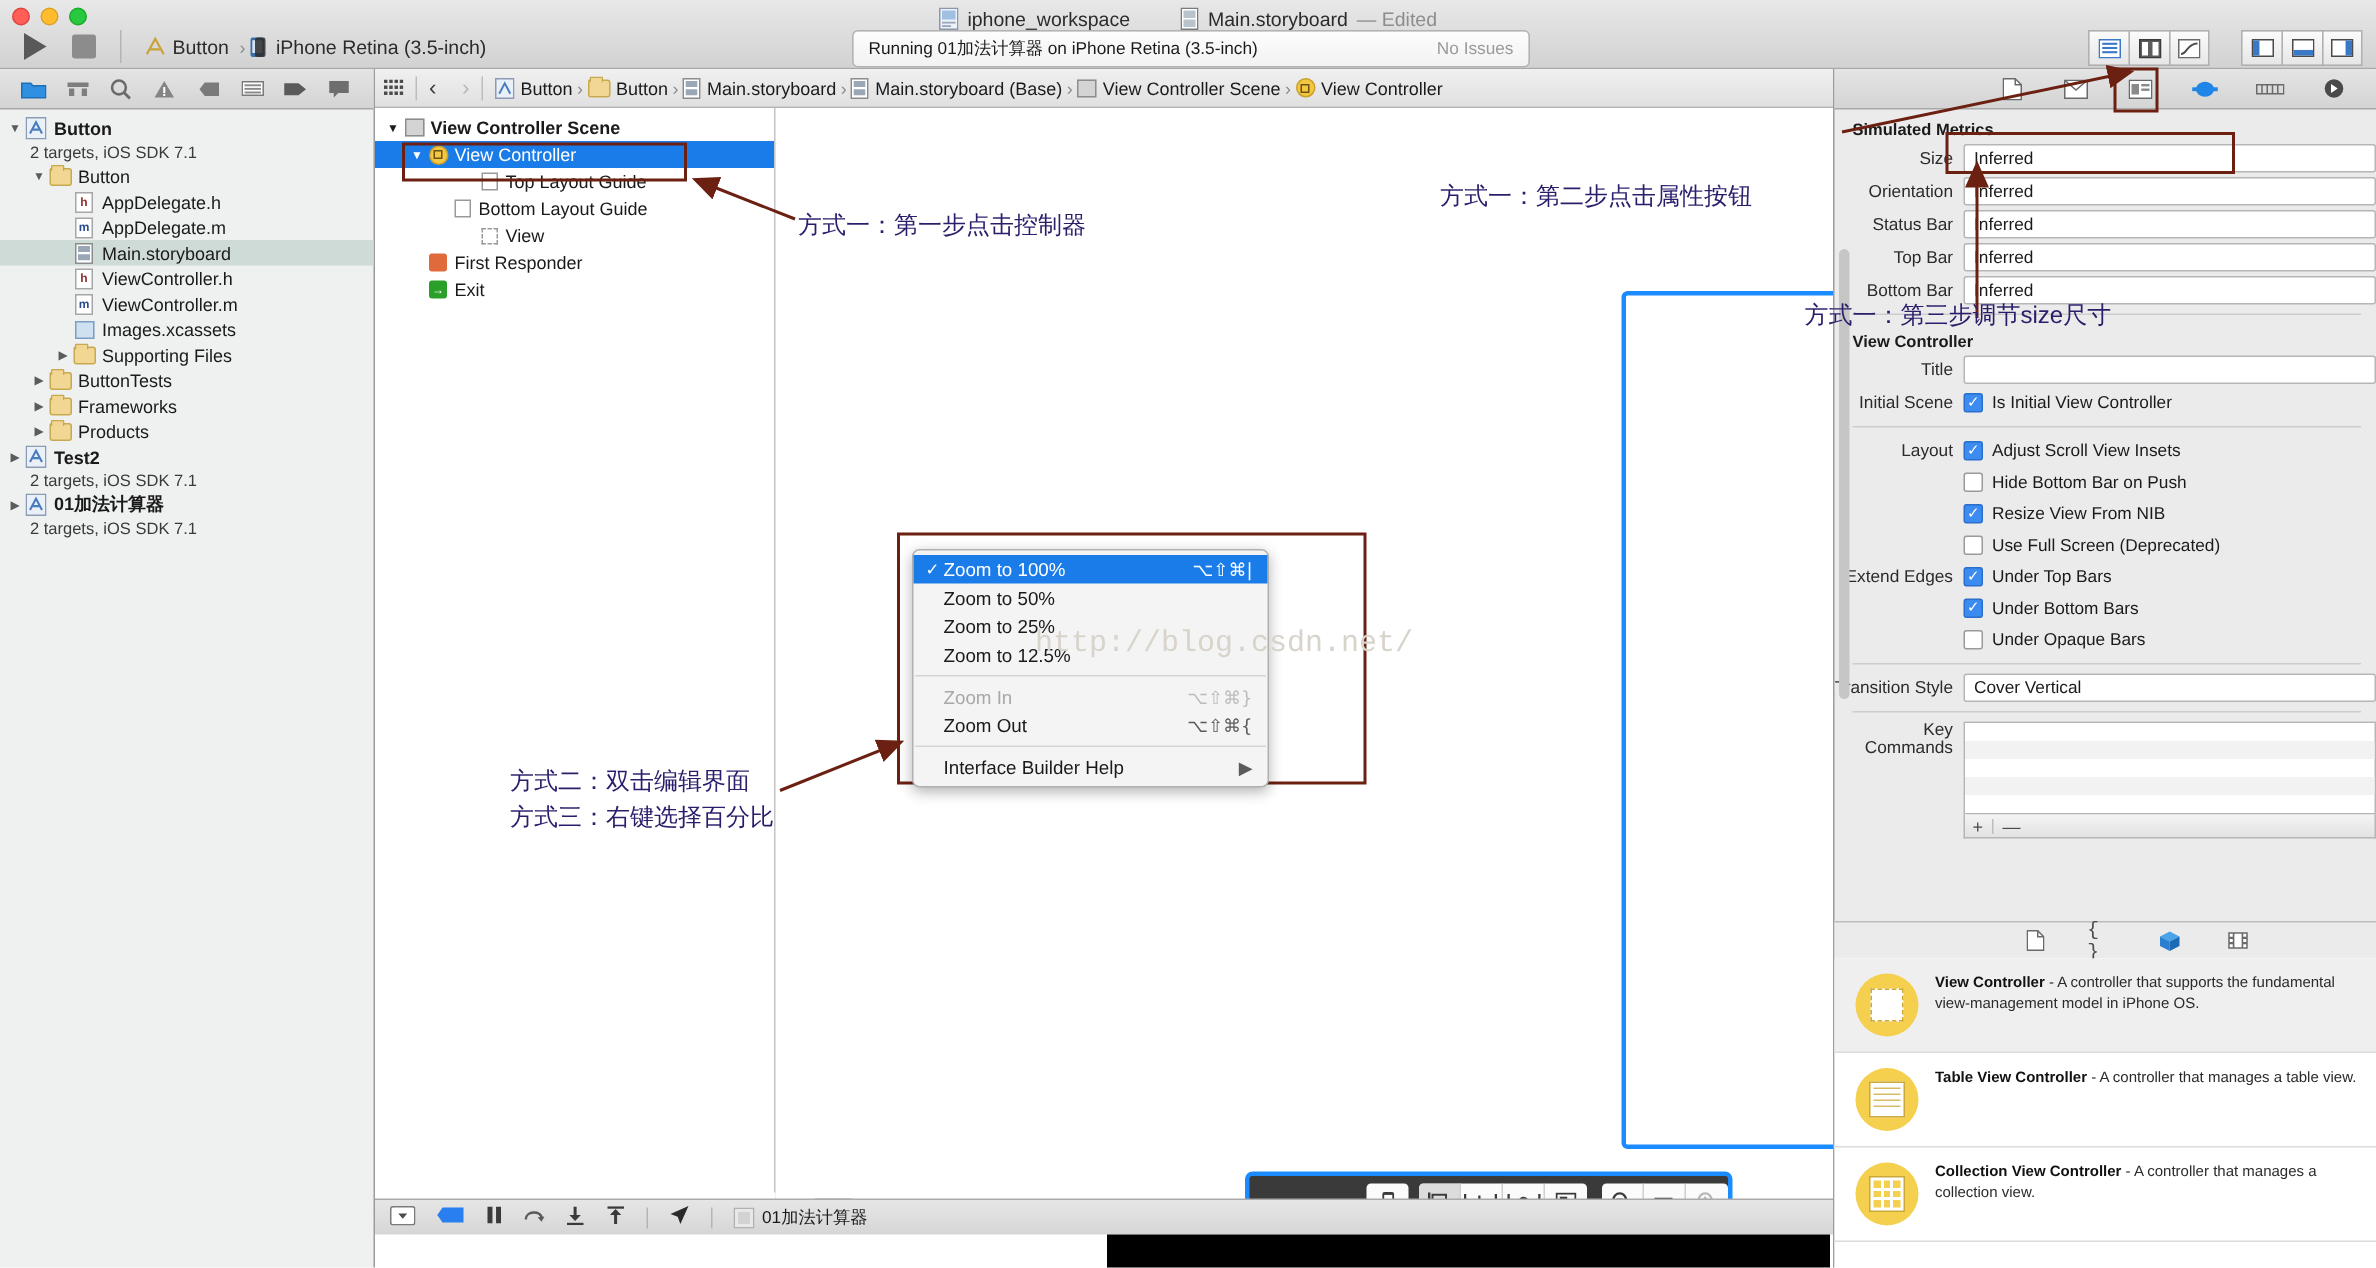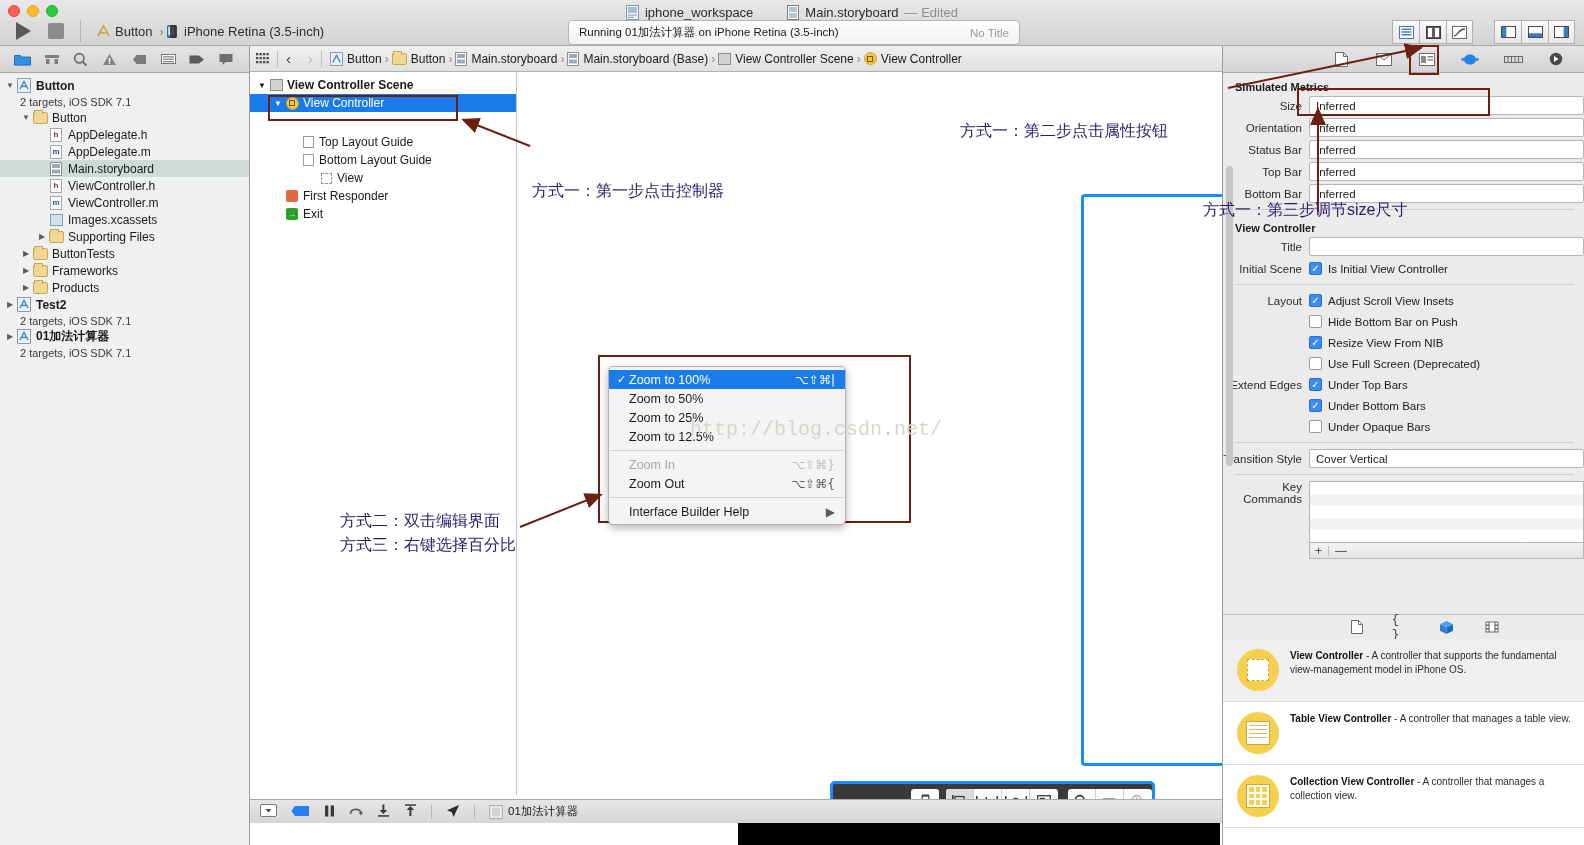--- a/index.html
+++ b/index.html
@@ -215,21 +215,21 @@
       <rect x="0.5" y="0.5" width="11" height="14" fill="#fff" stroke="#7a7a7a"></rect>
       <rect x="2" y="2" width="8" height="5" fill="#b9c3cc"></rect>
       <rect x="2" y="8" width="8" height="5" fill="#b9c3cc"></rect>
     </svg>
     <span>Main.storyboard</span>
     <span id="edited">— Edited</span>
   </div>
 
   <div id="activity">
     <span>Running 01加法计算器 on iPhone Retina (3.5-inch)</span>
-    <span class="noissues">No Title</span>
+    <span class="noissues">No Issues</span>
   </div>
 
   <div class="tgroup" style="left:1392px;">
     <div class="tbtn">
       <svg width="15" height="13" viewBox="0 0 15 13">
         <rect x="0.5" y="0.5" width="14" height="12" fill="#fff" stroke="#3b78c8"></rect>
         <rect x="2.5" y="2.5" width="10" height="1.4" fill="#3b78c8"></rect>
         <rect x="2.5" y="5.3" width="10" height="1.4" fill="#3b78c8"></rect>
         <rect x="2.5" y="8.1" width="10" height="1.4" fill="#3b78c8"></rect>
       </svg>
@@ -539,21 +539,21 @@
         </div>
         <div class="orow sel" style="padding-left: 22px;">
           <span class="otri">▼</span>
           <span class="oic">
             <span class="vc-badge">
               <i></i>
             </span>
           </span>
           <span>View Controller</span>
         </div>
-        <div class="orow" style="padding-left: 38px; margin-top: 21px;">
+        <div class="orow" style="padding-left: 56px;">
           <span class="otri"></span>
           <span class="oic">
             <span class="guide-ic"></span>
           </span>
           <span>Top Layout Guide</span>
         </div>
         <div class="orow" style="padding-left: 38px;">
           <span class="otri"></span>
           <span class="oic">
             <span class="guide-ic"></span>
@@ -1008,17 +1008,17 @@
   <line x1="520" y1="527" x2="600" y2="495" stroke="#6b2012" stroke-width="2" marker-end="url(#ah)"></line>
 </svg>
 
 <div class="hl" style="left:268px;top:95px;width:190px;height:26px;"></div>
 <div class="hl" style="left:1409px;top:45px;width:30px;height:30px;"></div>
 <div class="hl" style="left:1297px;top:88px;width:193px;height:28px;"></div>
 <div class="hl" style="left:598px;top:355px;width:313px;height:168px;"></div>
 
 <div id="annos">
     <div class="anno" style="left: 960px; top: 77px; margin-top: 44px;">方式一：第二步点击属性按钮</div>
-    <div class="anno" style="left: 532px; top: 140px; margin-top: 41px;">方式一：第一步点击控制器</div>
+    <div class="anno" style="left: 532px; top: 140px;">方式一：第一步点击控制器</div>
     <div class="anno" style="left: 1203px; top: 200px;">方式一：第三步调节size尺寸</div>
     <div class="anno" style="left: 340px; top: 511px;">方式二：双击编辑界面</div>
     <div class="anno" style="left: 340px; top: 535px;">方式三：右键选择百分比</div>
   </div>
 
 </body></html>

